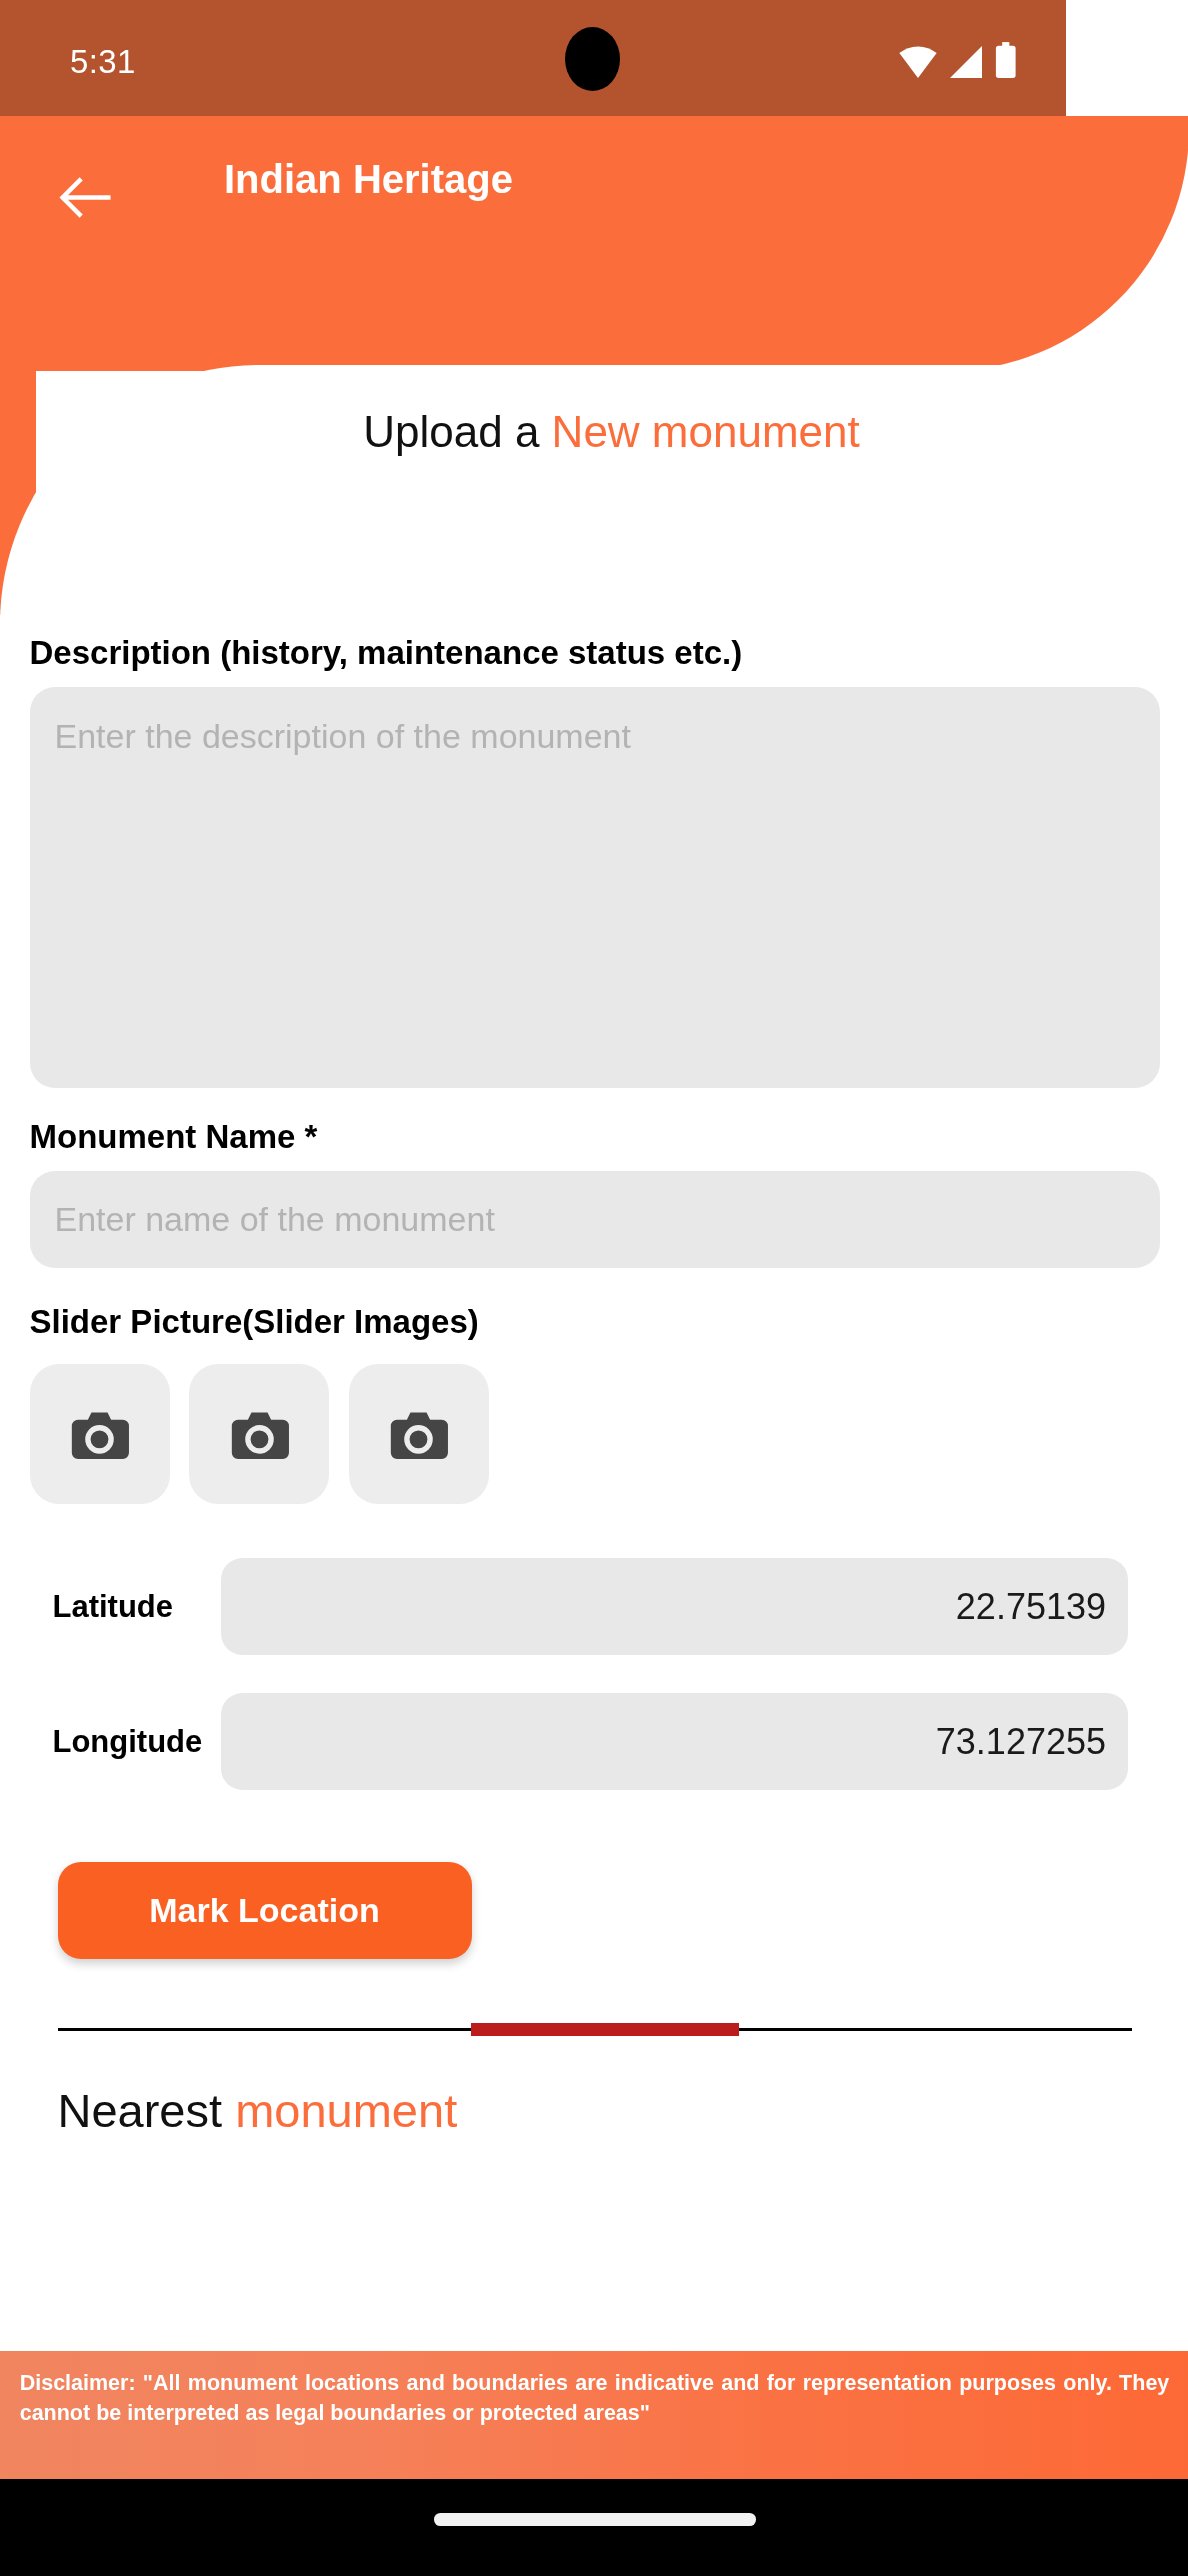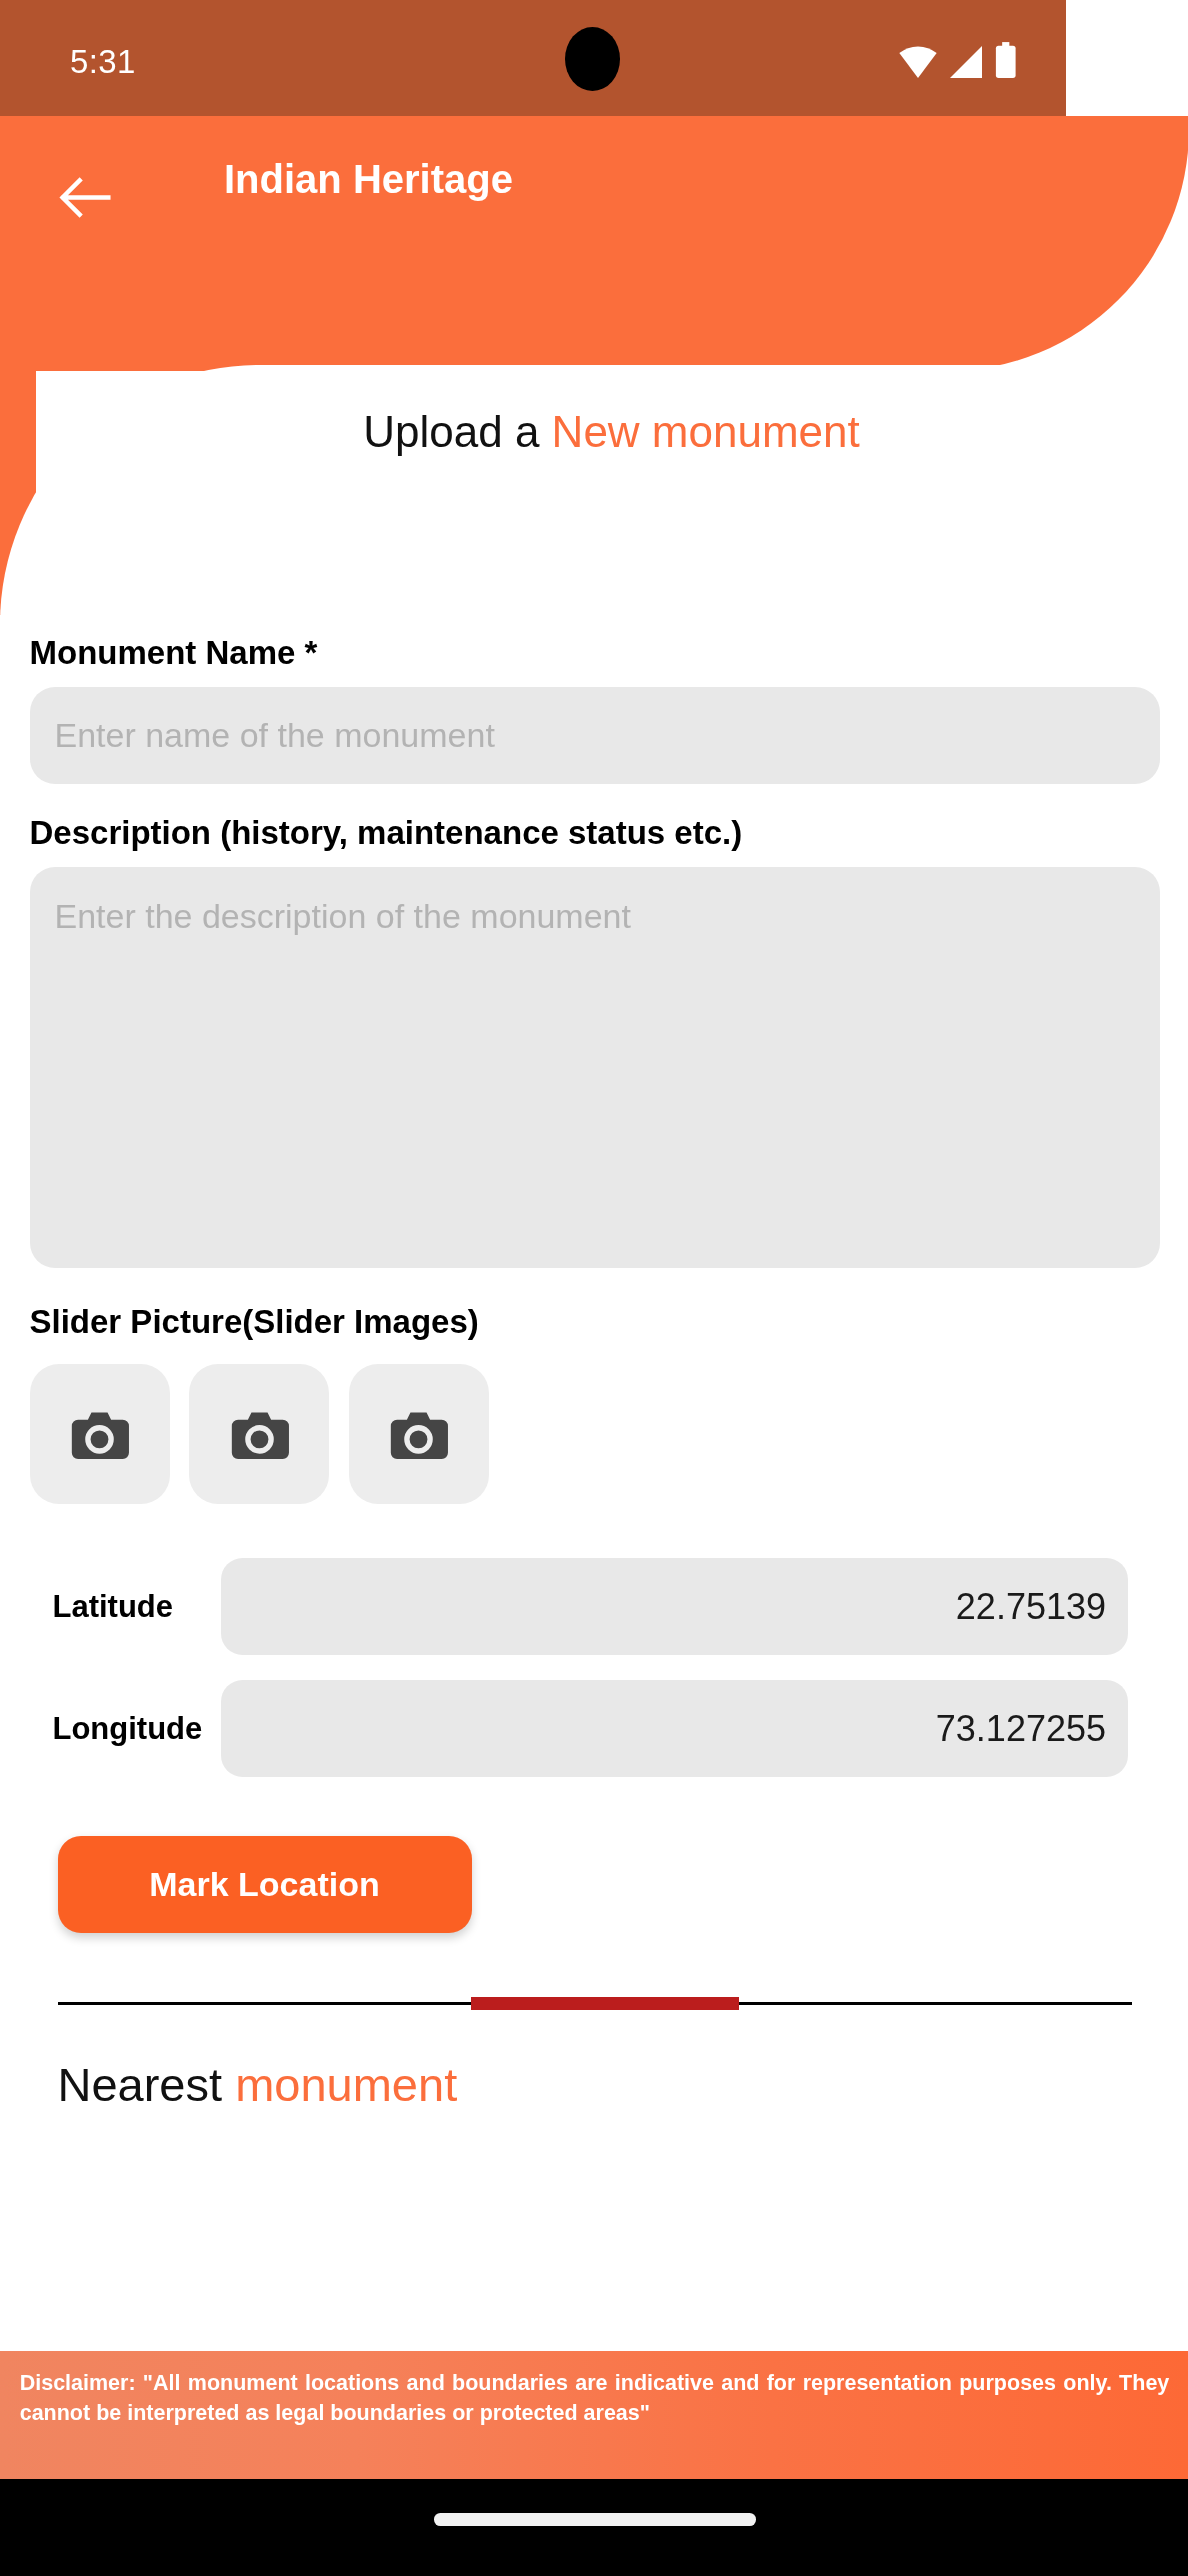--- a/index.html
+++ b/index.html
@@ -188,21 +188,21 @@
     align-items: center;
     justify-content: center;
     cursor: pointer;
   }
 
   
   #coords { margin-top: 54px; }
   .coord-row {
     display: flex;
     align-items: center;
-    margin-bottom: 25px;
+    margin-bottom: 38px;
     gap: 10px;
   }
   .coord-label {
     width: 165px;
     font-size: 31px;
     font-weight: 700;
     color: #000000;
     padding-left: 23px;
     flex: none;
   }
@@ -346,27 +346,27 @@
     <div id="header-title">Indian Heritage</div>
   </div>
   <div id="header-left-tail"></div>
   <div id="body-panel"></div>
 
   <div id="upload-heading"><span>Upload a </span><span class="accent">New monument</span></div>
 
   <div id="form-area">
 
     <div class="field-block">
+      <div class="field-label">Description (history, maintenance status etc.)</div>
+      <textarea id="description-input" class="text-input" placeholder="Enter the description of the monument" style=""></textarea>
+    </div>
+
+    <div class="field-block">
       <div class="field-label">Monument Name *</div>
       <input id="monument-name-input" class="text-input" type="text" placeholder="Enter name of the monument" style="">
-    </div>
-
-    <div class="field-block">
-      <div class="field-label">Description (history, maintenance status etc.)</div>
-      <textarea id="description-input" class="text-input" placeholder="Enter the description of the monument" style=""></textarea>
     </div>
 
     <div>
       <div class="field-label" id="upload-pics-label">Slider Picture(Slider Images)</div>
       <div id="photo-slots">
         <div class="photo-slot">
           <svg width="59" height="50" viewBox="0 0 66 56">
             <path d="M24 4 h18 l4 8 h13 a7 7 0 0 1 7 7 v30 a7 7 0 0 1 -7 7 h-50 a7 7 0 0 1 -7 -7 v-30 a7 7 0 0 1 7 -7 h11 z" fill="#454545"></path>
             <circle cx="33" cy="34" r="13" fill="none" stroke="#ededed" stroke-width="6"></circle>
           </svg>

